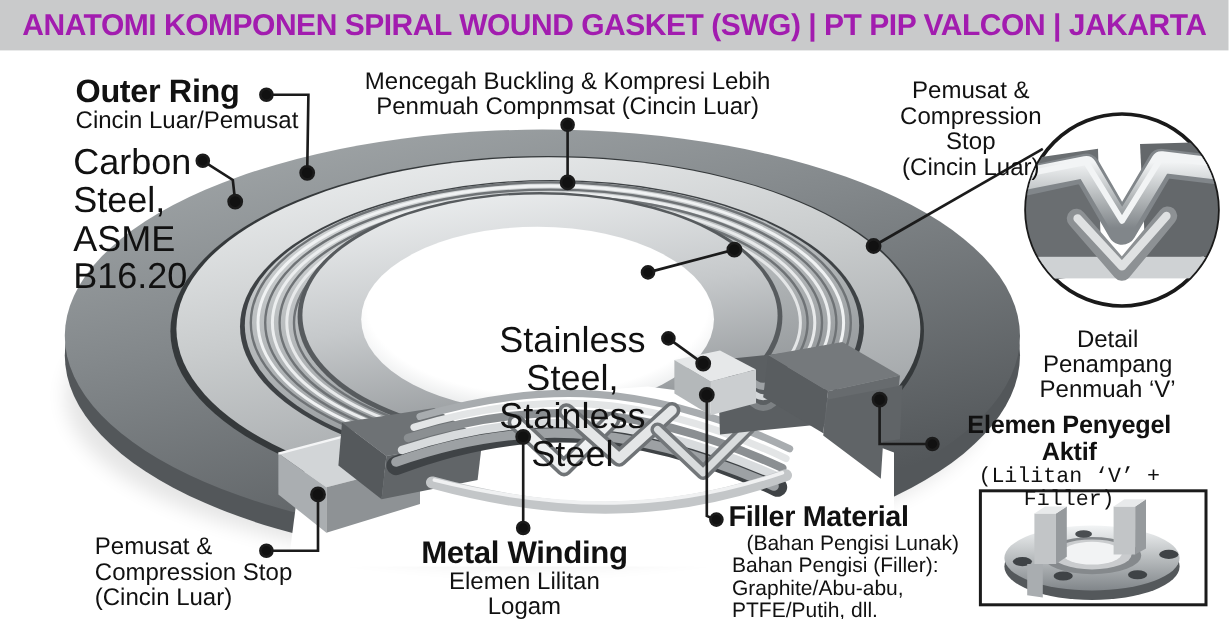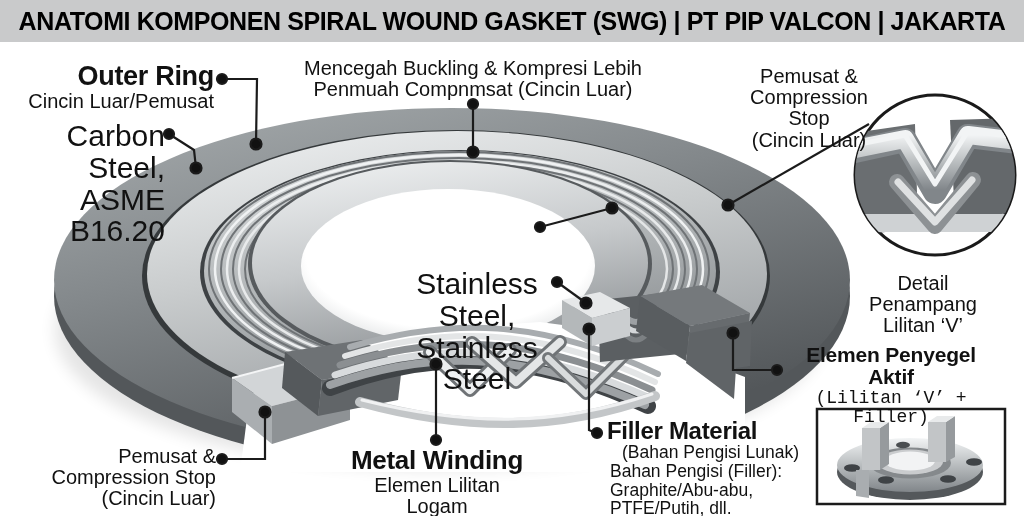--- a/index.html
+++ b/index.html
@@ -1,23 +1,23 @@
 <!DOCTYPE html>
 <html><head>
 <meta charset="utf-8">
 <style>
   html,body{margin:0;padding:0;background:#ffffff;}
   .stage{position:relative;width:1024px;height:516px;overflow:hidden;background:#ffffff;
          font-family:"Liberation Sans","DejaVu Sans",sans-serif;color:#111;}
   .titlebar{position:absolute;left:0;top:0;width:1024px;height:42px;background:#c9cacb;
             display:flex;align-items:center;justify-content:center;}
-  .titlebar h1{margin:0;font-size:25px;font-weight:bold;letter-spacing:-0.4px;white-space:nowrap;color:#000000;}
+  .titlebar h1{margin:0;font-size:25px;font-weight:bold;letter-spacing:-0.4px;white-space:nowrap;color:#a21caf;}
   svg.art{position:absolute;left:0;top:0;width:1024px;height:516px;}
   .lbl{position:absolute;line-height:1.06;}
-  .c{text-align:center;} .r{text-align:right;} .l{text-align:left;}
+  .c{text-align:center;} .r{margin-left:43px;} .l{text-align:left;}
   .b27{font-size:27px;font-weight:bold;letter-spacing:-0.3px;}
   .b26{font-size:26px;font-weight:bold;letter-spacing:-0.3px;}
   .b24{font-size:24px;font-weight:bold;letter-spacing:-0.3px;}
   .b21{font-size:21px;font-weight:bold;letter-spacing:-0.2px;}
   .s22{font-size:30px;} .s20{font-size:20px;} .s19{font-size:20px;} .s18{font-size:18px;font-family:Liberation Mono, monospace;} .s17{font-size:17.5px;}
 </style>
 </head>
 <body>
 
 <div class="stage">
@@ -263,21 +263,21 @@
   </div>
 
 
   <div class="lbl c" style="left:397px;top:268px;width:160px;">
     <div class="s22">Stainless Steel,</div>
     <div class="s22">Stainless Steel</div>
   </div>
 
   <div class="lbl c" style="left:845px;top:273px;width:156px;">
     <div class="s20">Detail Penampang</div>
-    <div class="s20">Lilitan ‘V’</div>
+    <div class="s20">Penmuah ‘V’</div>
   </div>
 
   <div class="lbl r" style="left:36px;top:446px;width:180px;">
     <div class="s19">Pemusat &amp;</div>
     <div class="s19">Compression Stop</div>
     <div class="s19">(Cincin Luar)</div>
   </div>
 
   <div class="lbl c" style="left:347px;top:447px;width:180px;">
     <div class="b26">Metal Winding</div>

